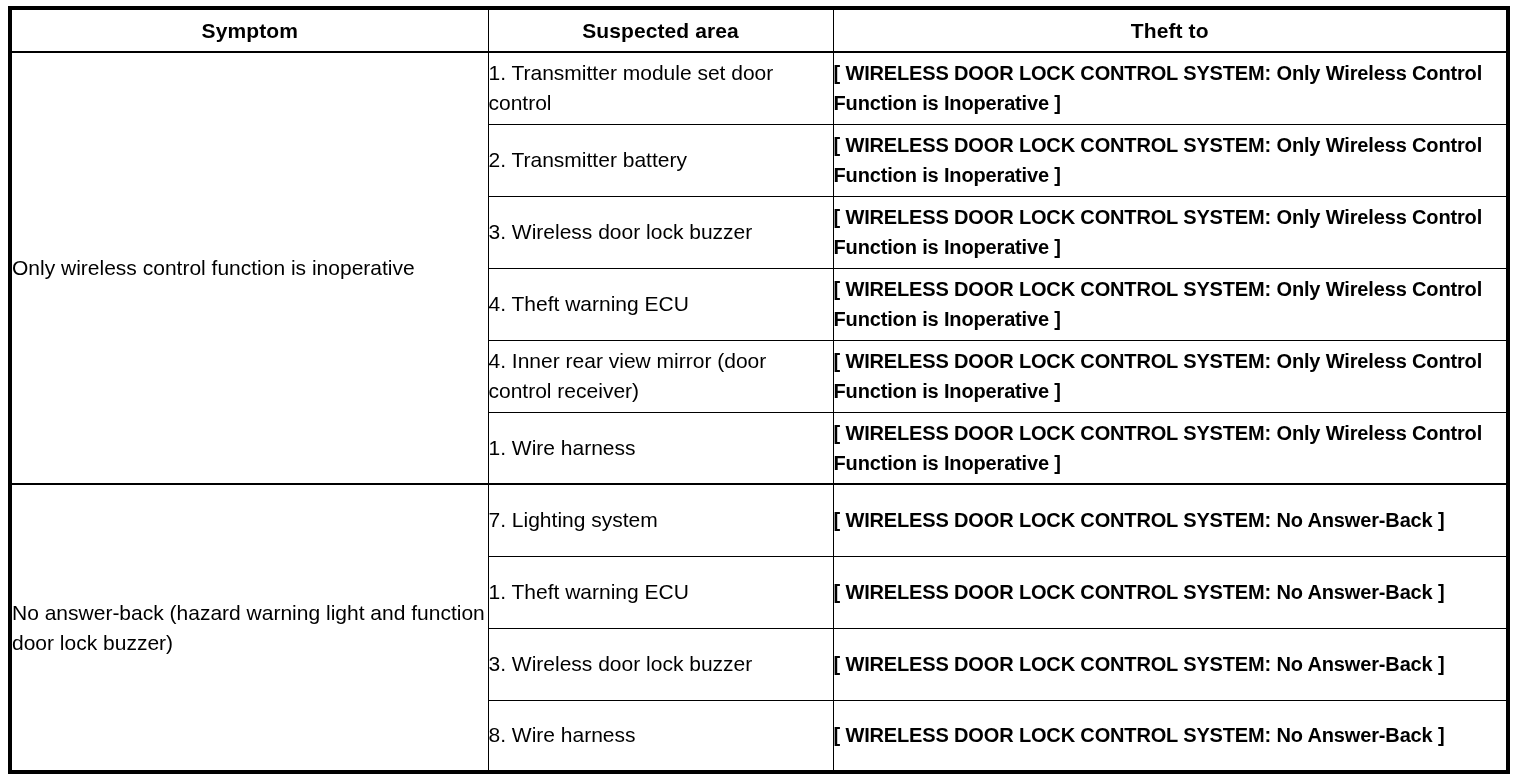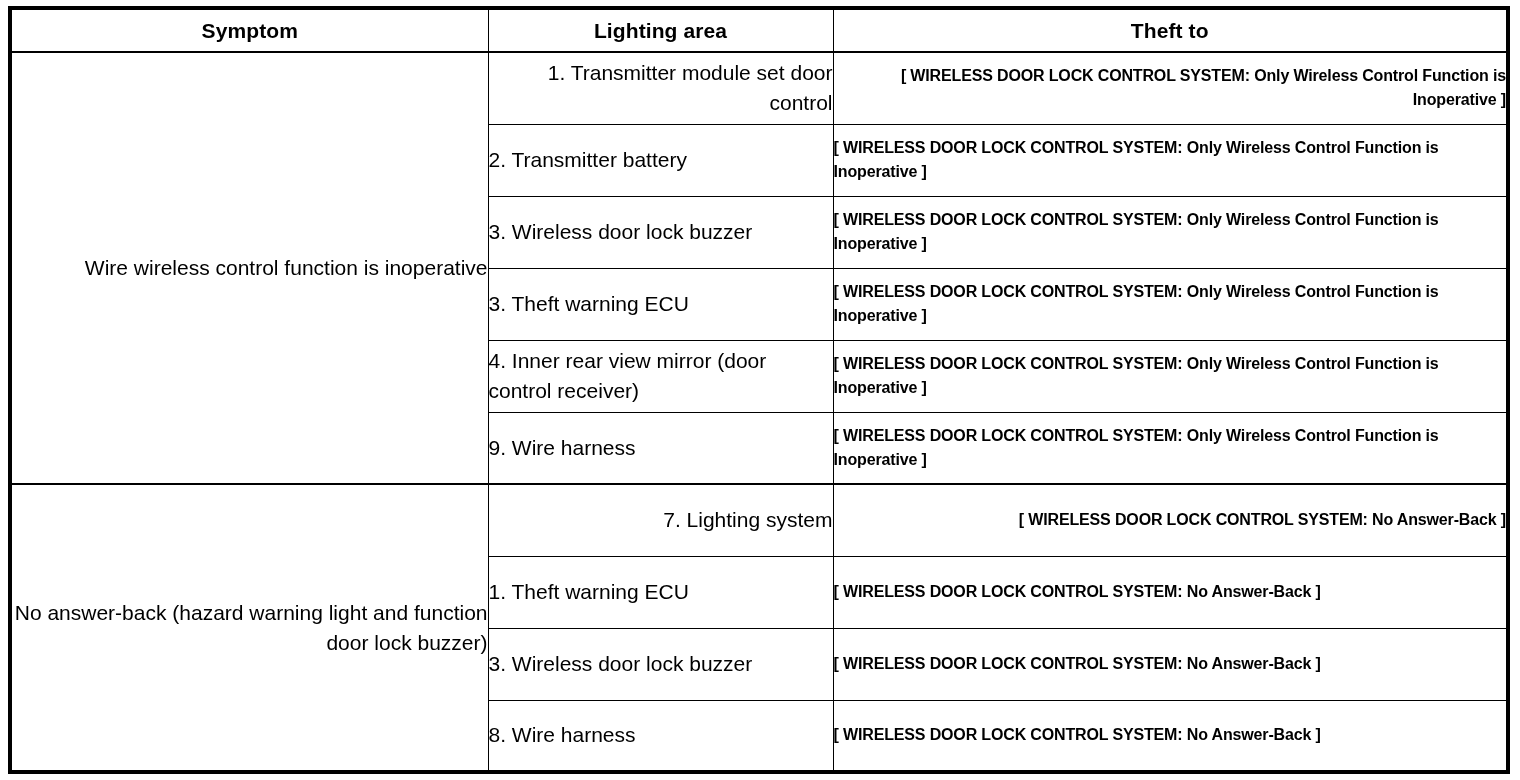--- a/index.html
+++ b/index.html
@@ -68,61 +68,61 @@
 
   td.suspected-cell {
     padding: 0 5px 0 6px;
     font-size: 21px;
     line-height: 1.42;
     vertical-align: middle;
   }
 
   td.refer-cell {
     padding: 0 6px 0 8px;
-    font-size: 16px;
+    font-size: 20px;
     font-weight: bold;
     line-height: 1.5;
     vertical-align: middle;
     letter-spacing: -0.15px;
   }
 
   .cell-text { display: block; white-space: pre-line; }
 
   
   tbody tr { height: 72px; }
-  tbody tr.group-start > td { border-top: 2px solid #000; text-align: right; }
+  tbody tr.group-start > td { border-top: 2px solid #000; }
 </style>
 </head>
 <body>
 
 <div id="table-wrap">
   <table class="diag-table">
     <colgroup>
       <col class="col-symptom">
       <col class="col-suspected">
       <col class="col-refer">
     </colgroup>
     <thead>
       <tr>
         <th>
           <span class="hdr-label">Symptom</span>
         </th>
         <th>
-          <span class="hdr-label">Lighting area</span>
+          <span class="hdr-label">Suspected area</span>
         </th>
         <th>
           <span class="hdr-label">Theft to</span>
         </th>
       </tr>
     </thead>
     <tbody>
 
       <tr class="group-start">
         <td class="symptom-cell" rowspan="6">
-          <span class="cell-text">Wire wireless control function is inoperative</span>
+          <span class="cell-text">Only wireless control function is inoperative</span>
         </td>
         <td class="suspected-cell">
           <span class="cell-text">1. Transmitter module set door control</span>
         </td>
         <td class="refer-cell">
           <span class="cell-text">[ WIRELESS DOOR LOCK CONTROL SYSTEM: Only Wireless Control Function is Inoperative ]</span>
         </td>
       </tr>
       <tr>
         <td class="suspected-cell">
@@ -135,37 +135,37 @@
       <tr>
         <td class="suspected-cell">
           <span class="cell-text">3. Wireless door lock buzzer</span>
         </td>
         <td class="refer-cell">
           <span class="cell-text">[ WIRELESS DOOR LOCK CONTROL SYSTEM: Only Wireless Control Function is Inoperative ]</span>
         </td>
       </tr>
       <tr>
         <td class="suspected-cell">
-          <span class="cell-text">3. Theft warning ECU</span>
+          <span class="cell-text">4. Theft warning ECU</span>
         </td>
         <td class="refer-cell">
           <span class="cell-text">[ WIRELESS DOOR LOCK CONTROL SYSTEM: Only Wireless Control Function is Inoperative ]</span>
         </td>
       </tr>
       <tr>
         <td class="suspected-cell">
           <span class="cell-text">4. Inner rear view mirror (door control receiver)</span>
         </td>
         <td class="refer-cell">
           <span class="cell-text">[ WIRELESS DOOR LOCK CONTROL SYSTEM: Only Wireless Control Function is Inoperative ]</span>
         </td>
       </tr>
       <tr>
         <td class="suspected-cell">
-          <span class="cell-text">9. Wire harness</span>
+          <span class="cell-text">1. Wire harness</span>
         </td>
         <td class="refer-cell">
           <span class="cell-text">[ WIRELESS DOOR LOCK CONTROL SYSTEM: Only Wireless Control Function is Inoperative ]</span>
         </td>
       </tr>
 
       <tr class="group-start">
         <td class="symptom-cell" rowspan="4">
           <span class="cell-text">No answer-back (hazard warning light and function door lock buzzer)</span>
         </td>

